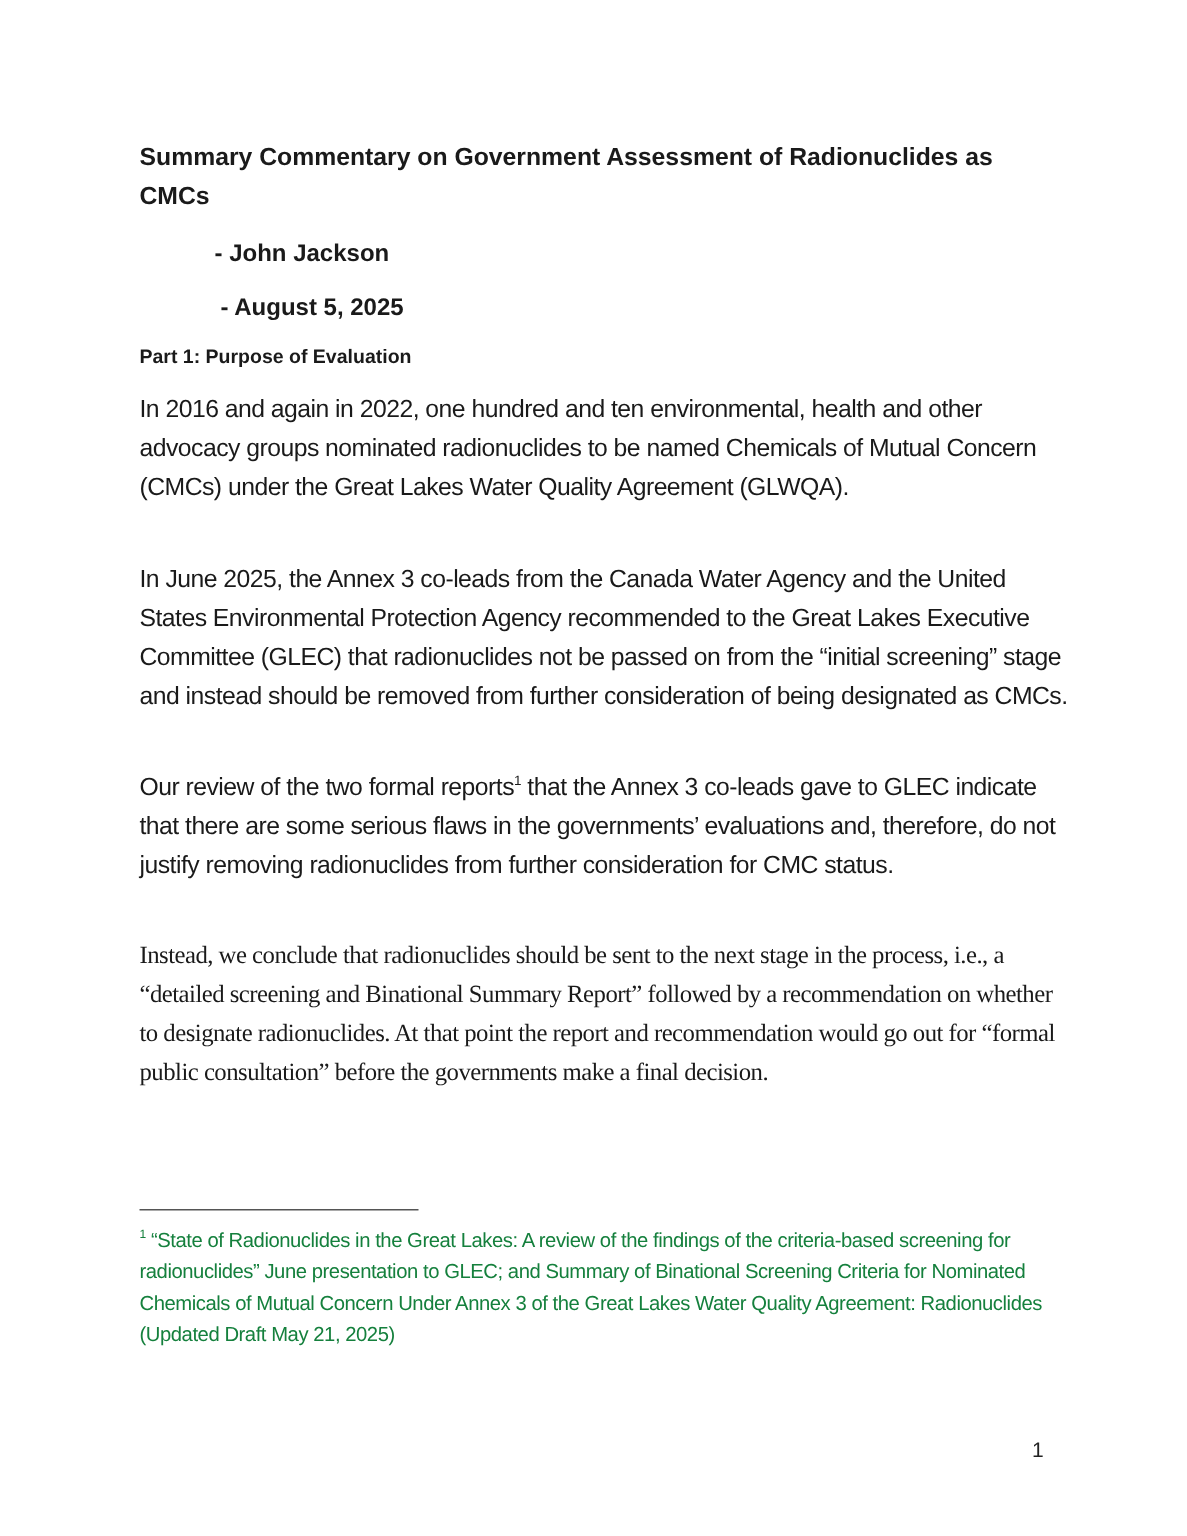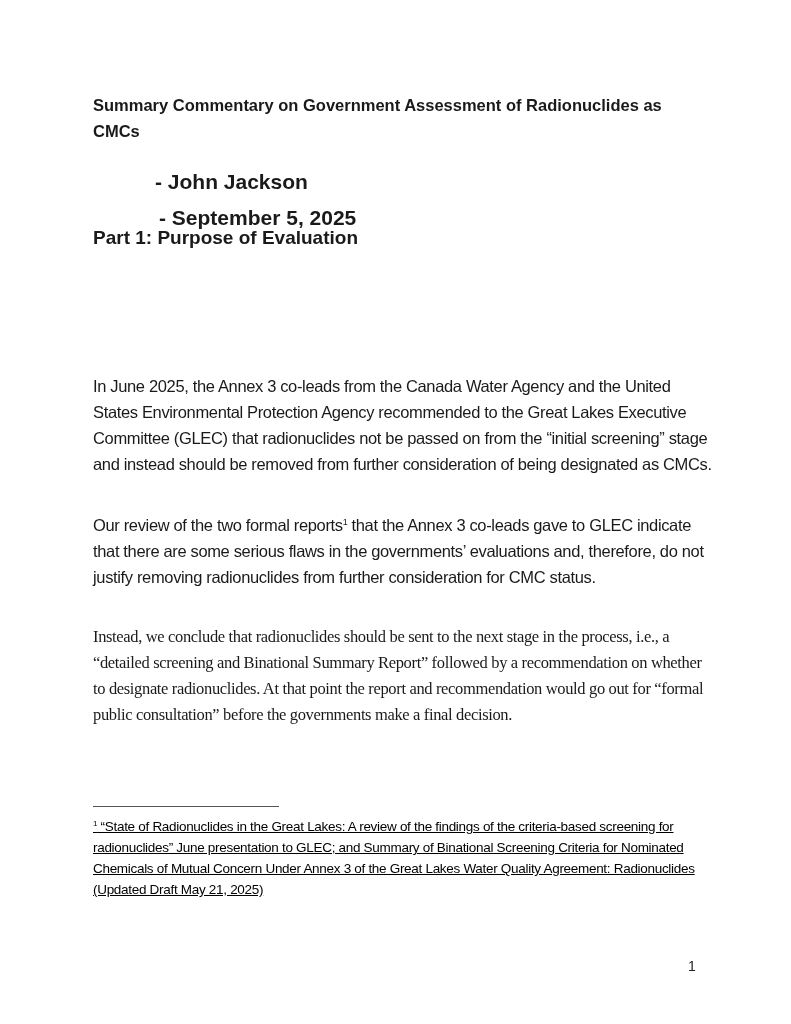--- a/index.html
+++ b/index.html
@@ -1,41 +1,42 @@
 <!DOCTYPE html>
 <html><head>
 <meta charset="utf-8">
 <style>
   html, body { margin: 0; padding: 0; background: #ffffff; }
   body { width: 791px; height: 1024px; position: relative; overflow: hidden;
          font-family: "Liberation Sans", sans-serif; color: #1a1a1a; }
   .page { position: absolute; left: 0; top: 0; width: 630px; height: 1024px; }
   .title { position: absolute; left: 93px; top: 92px; width: 620px;
            font-size: 16.5px; font-weight: bold; line-height: 26px; margin: 0; }
-  .byline { position: absolute; font-size: 21px; font-weight: bold; line-height: 24px; margin: 16px; }
-  .heading { position: absolute; left: 93px; top: 226px; font-size: 19px; font-weight: bold; line-height: 24px; margin: 0; }
+  .byline { position: absolute; font-size: 16px; font-weight: bold; line-height: 24px; margin: 4px; }
+  .heading { position: absolute; left: 93px; top: 226px; font-size: 13px; font-weight: bold; line-height: 24px; margin: 0; }
   .para { position: absolute; left: 93px; width: 620px; font-size: 16.5px; line-height: 26px; margin: 0; letter-spacing: -0.35px; }
   .para b { font-weight: normal; }
   sup { font-size: 9px; line-height: 0; vertical-align: super; }
   .fn-rule { position: absolute; left: 93px; top: 806px; width: 186px; height: 0; border-top: 1px solid #555; }
-  .footnote { position: absolute; left: 93px; top: 816px; width: 620px; font-size: 13.5px; line-height: 21px; margin: 0; letter-spacing: -0.3px; color: #000000; text-decoration: underline; }
+  .footnote { position: absolute; left: 93px; top: 816px; width: 620px; font-size: 13.5px; line-height: 21px; margin: 0; letter-spacing: -0.3px; color: #15803d; }
   .footnote sup { font-size: 8px; }
   .page-number { position: absolute; left: 688px; top: 958px; font-size: 14px; color: #222; }
 </style>
 </head>
 <body>
 
 <div class="page">
   <h1 class="title">Summary Commentary on Government Assessment of Radionuclides as CMCs</h1>
 
   <p class="byline" style="left:139px; top:154px;">- John Jackson</p>
-  <p class="byline" style="left:143px; top:190px;">- September 5, 2025</p>
+  <p class="byline" style="left:143px; top:190px;">- August 5, 2025</p>
 
   <h2 class="heading">Part 1: Purpose of Evaluation</h2>
 
+  <p class="para" style="top:260px;">In 2016 and again in 2022, one hundred and ten environmental, health and other advocacy groups nominated radionuclides to be named Chemicals of Mutual Concern (CMCs) under the Great Lakes Water Quality Agreement (GLWQA).</p>
 
   <p class="para" style="top:373px;"><span>In June 2025, the Annex 3 co-leads from the Canada Water Agency and the United States Environmental Protection Agency recommended to the Great Lakes Executive Committee (GLEC) that radionuclides </span><b>not</b><span> be passed on from the “initial screening” stage and instead should be removed from further consideration of being designated as CMCs.</span></p>
 
   <p class="para" style="top:512px;"><span>Our review of the two formal reports</span><sup>1</sup><span> that the Annex 3 co-leads gave to GLEC indicate that there are some serious flaws in the governments’ evaluations and, therefore, do not justify removing radionuclides from further consideration for CMC status.</span></p>
 
   <p class="para" style="top:624px;font-family:Liberation Serif, serif;">Instead, we conclude that radionuclides should be sent to the next stage in the process, i.e., a “detailed screening and Binational Summary Report” followed by a recommendation on whether to designate radionuclides. At that point the report and recommendation would go out for “formal public consultation” before the governments make a final decision.</p>
 
   <div class="fn-rule"></div>
 
   <p class="footnote"><sup>1</sup><span> “State of Radionuclides in the Great Lakes: A review of the findings of the criteria-based screening for radionuclides” June presentation to GLEC; and Summary of Binational Screening Criteria for Nominated Chemicals of Mutual Concern Under Annex 3 of the Great Lakes Water Quality Agreement: Radionuclides (Updated Draft May 21, 2025)</span></p>

